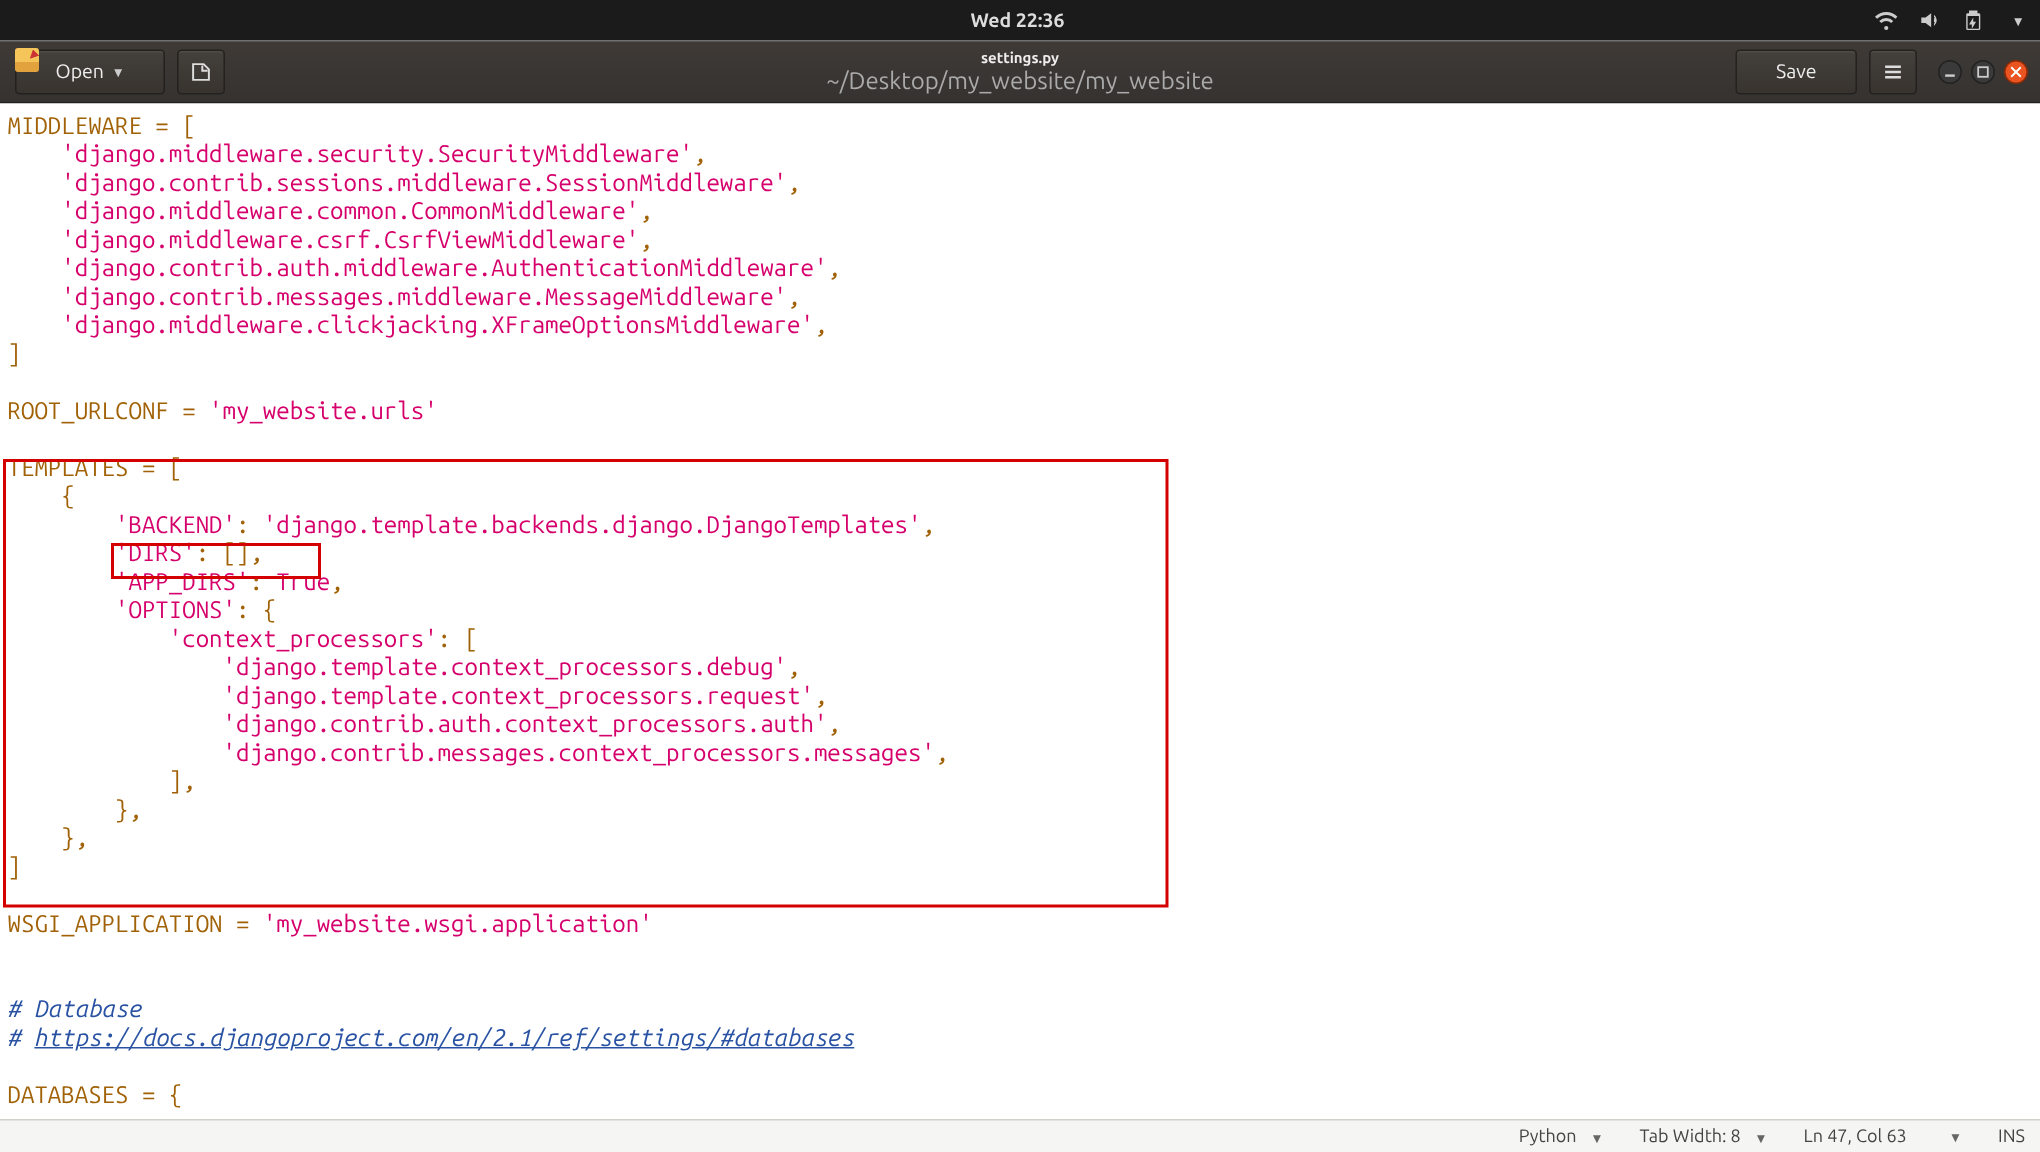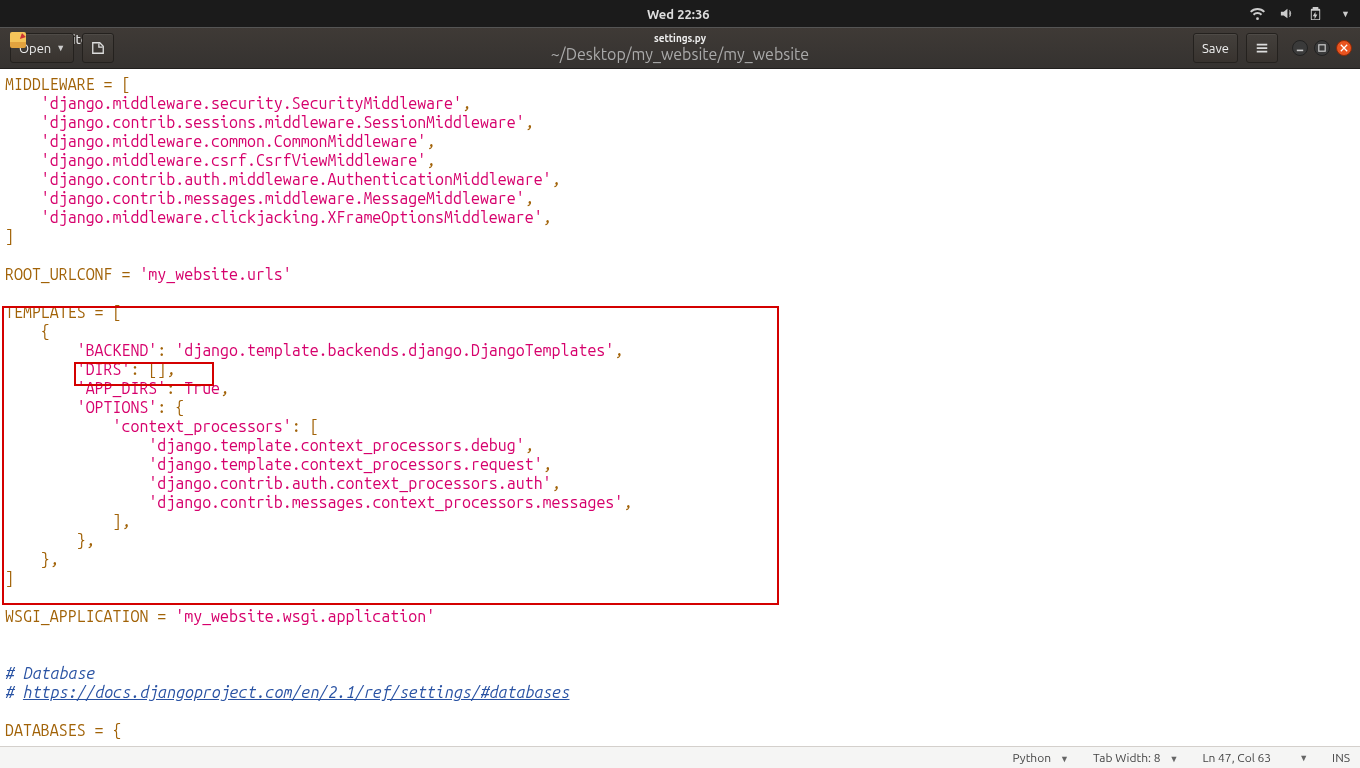--- a/index.html
+++ b/index.html
@@ -18,21 +18,21 @@
 .tri { font-size:9px; margin-left:4px; color:#ccc }
 
 
 .headerbar { height:42px; background:linear-gradient(#3f3a36,#353230); color:#ddd; display:flex; align-items:center; border-bottom:1px solid #211f1e; border-top:1px solid #555;}
 .hb-left, .hb-right { display:flex; align-items:center; gap:8px; }
 .hb-left { padding-left:10px; }
 .hb-right { padding-right:8px; margin-left:auto; }
 .hb-center { position:absolute; left:50%; transform:translateX(-50%); text-align:center; line-height:1.15;}
 .hb-center .title { font-size:10px; font-weight:600; color:#eee;}
 .hb-center .subtitle { font-size:16px; color:#aaa;}
-.btn { background:linear-gradient(#44403c,#38332f); border:1px solid #24211e; color:#eee; border-radius:3px; height:30px; display:flex; align-items:center; padding:0 8px; font-size:13px; cursor:pointer; box-shadow:inset 0 1px 0 rgba(255,255,255,0.06);}
+.btn { background:linear-gradient(#44403c,#38332f); border:1px solid #24211e; color:#eee; border-radius:3px; height:30px; display:flex; align-items:center; padding:0 26px; font-size:13px; cursor:pointer; box-shadow:inset 0 1px 0 rgba(255,255,255,0.06);}
 .btn .tri { margin-left:5px; }
 .btn.icon { padding:0; width:32px; justify-content:center; }
 .btn svg { width:14px; height:14px; fill:#ddd; }
 .win-ctrl { display:flex; gap:6px; margin-left:6px;}
 .win-dot { width:16px; height:16px; border-radius:50%; background:#3a3a3a; border:1px solid #222; display:flex; align-items:center; justify-content:center;}
 .win-dot.close{ background:#e95420; border-color:#8a2a08;}
 .win-dot svg{ width:8px; height:8px; fill:#ccc;}
 .win-dot.close svg{ fill:#fff;}
 
 

